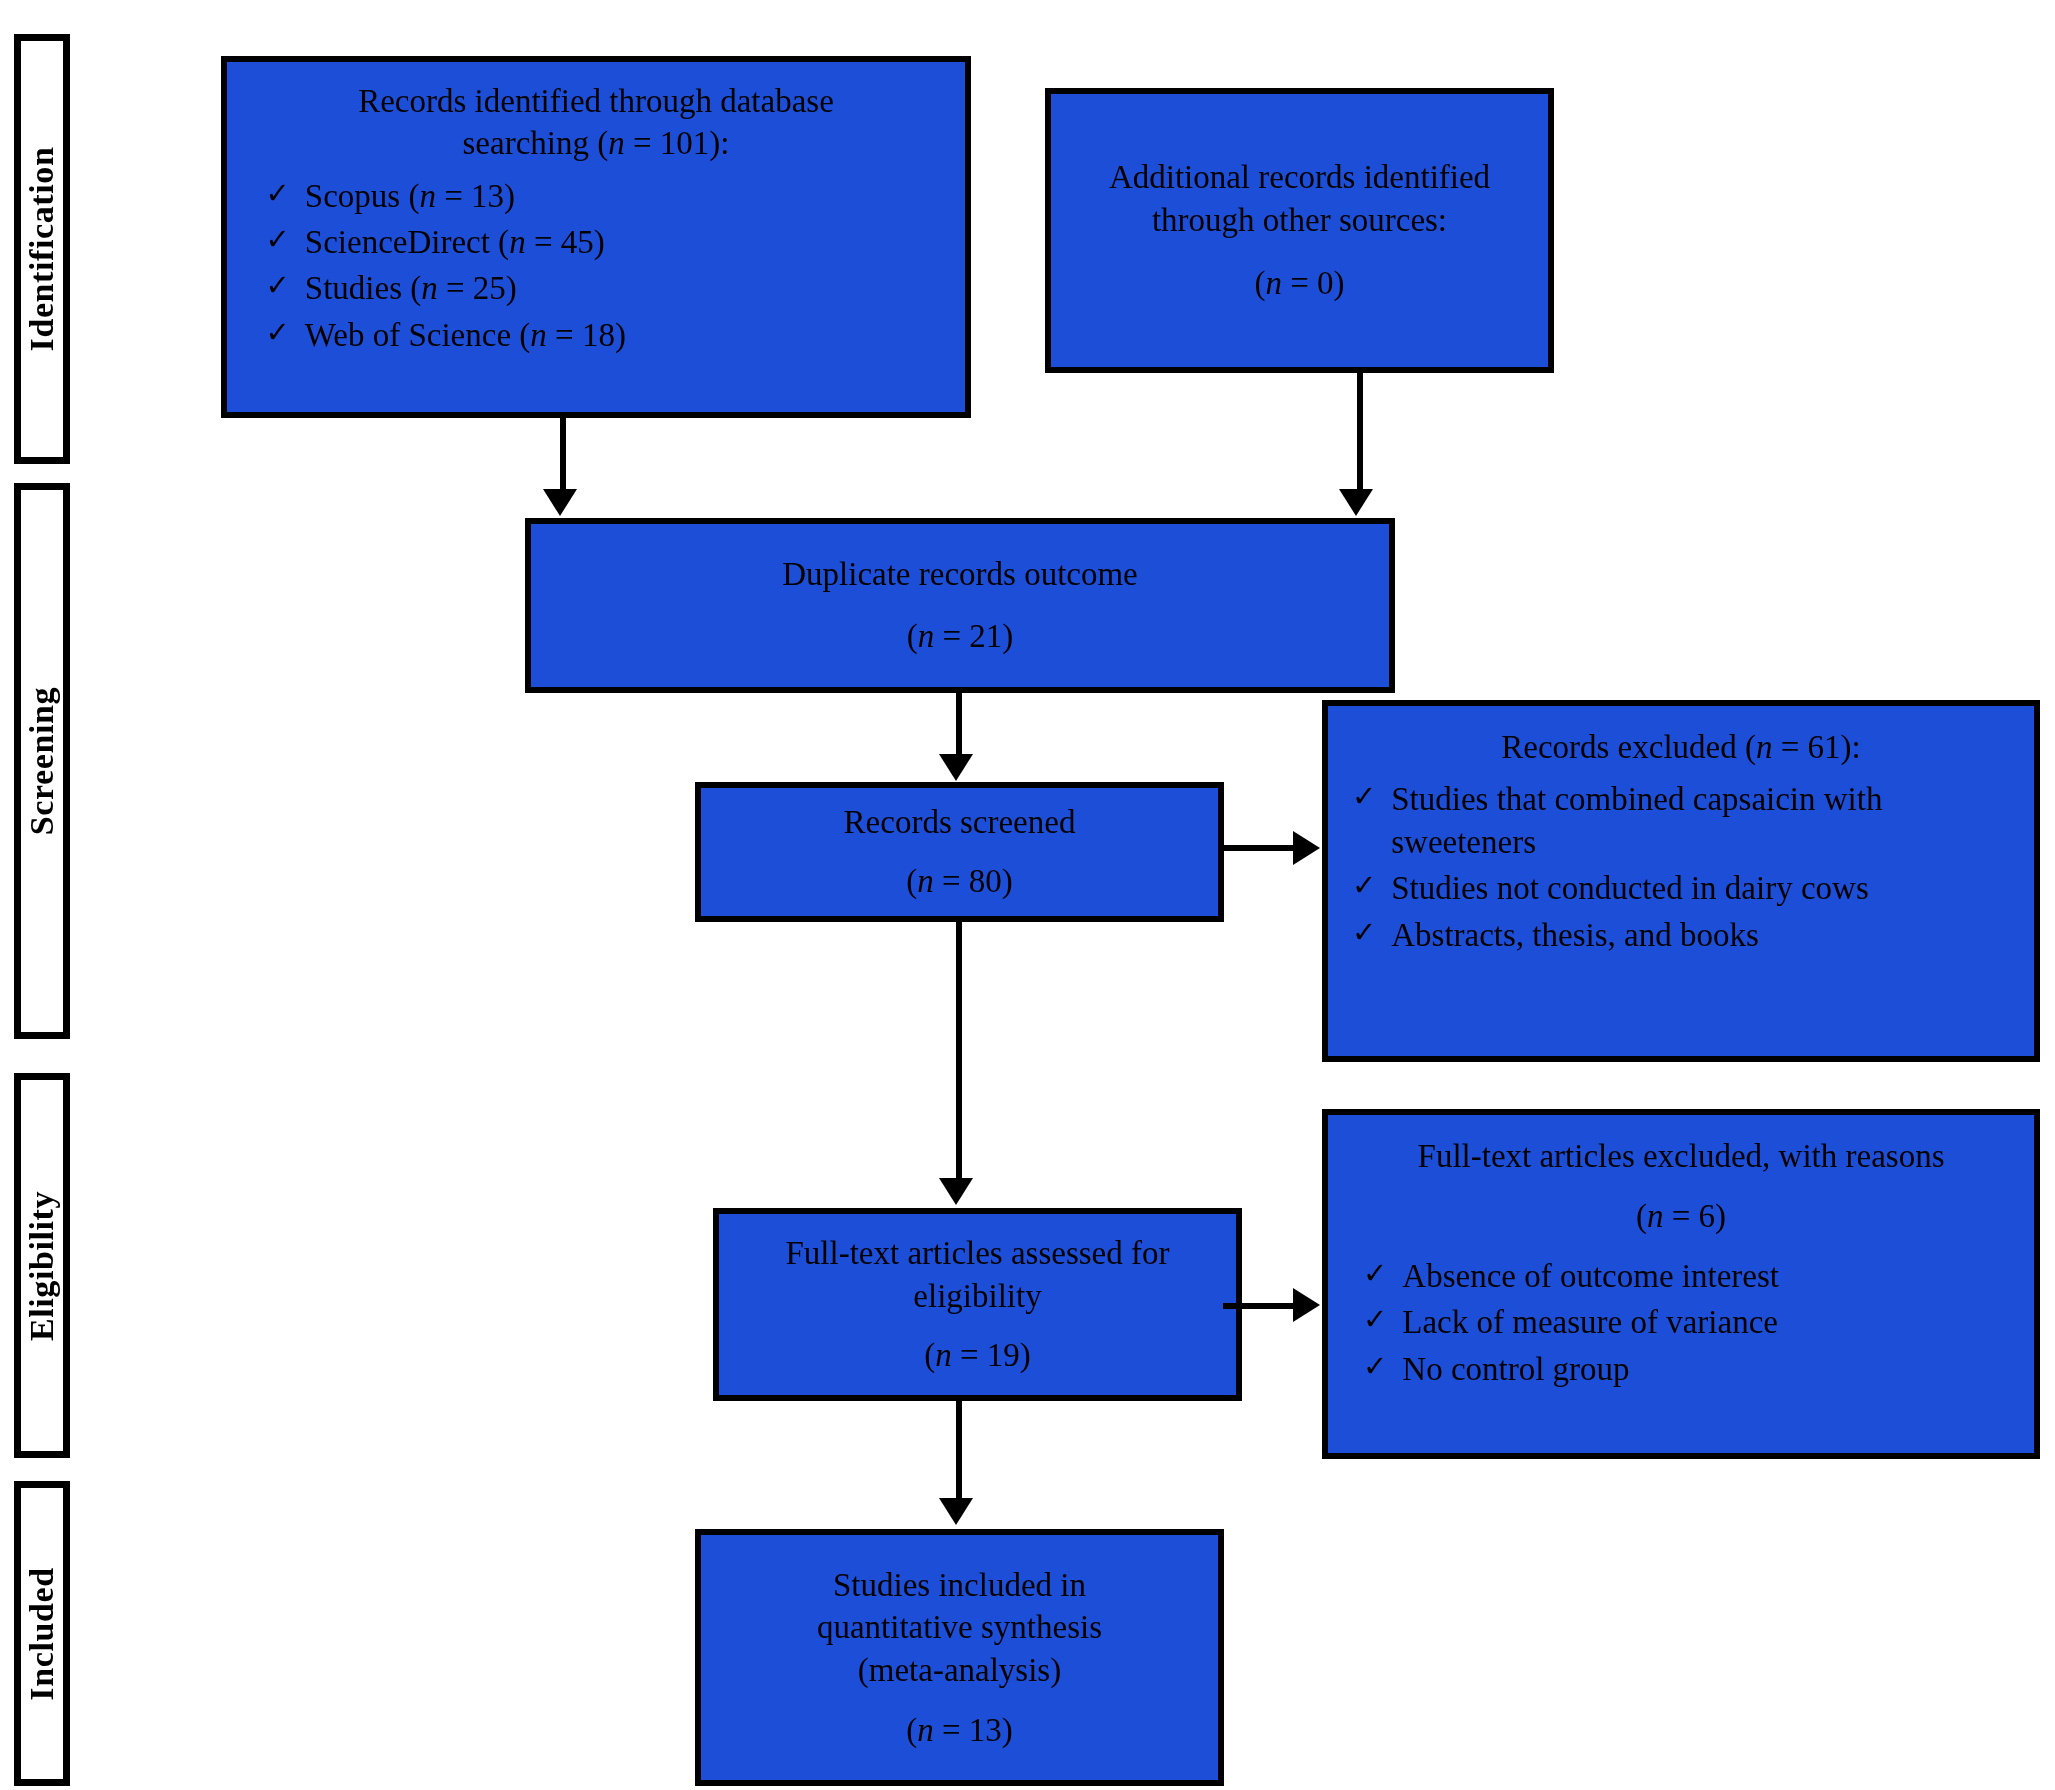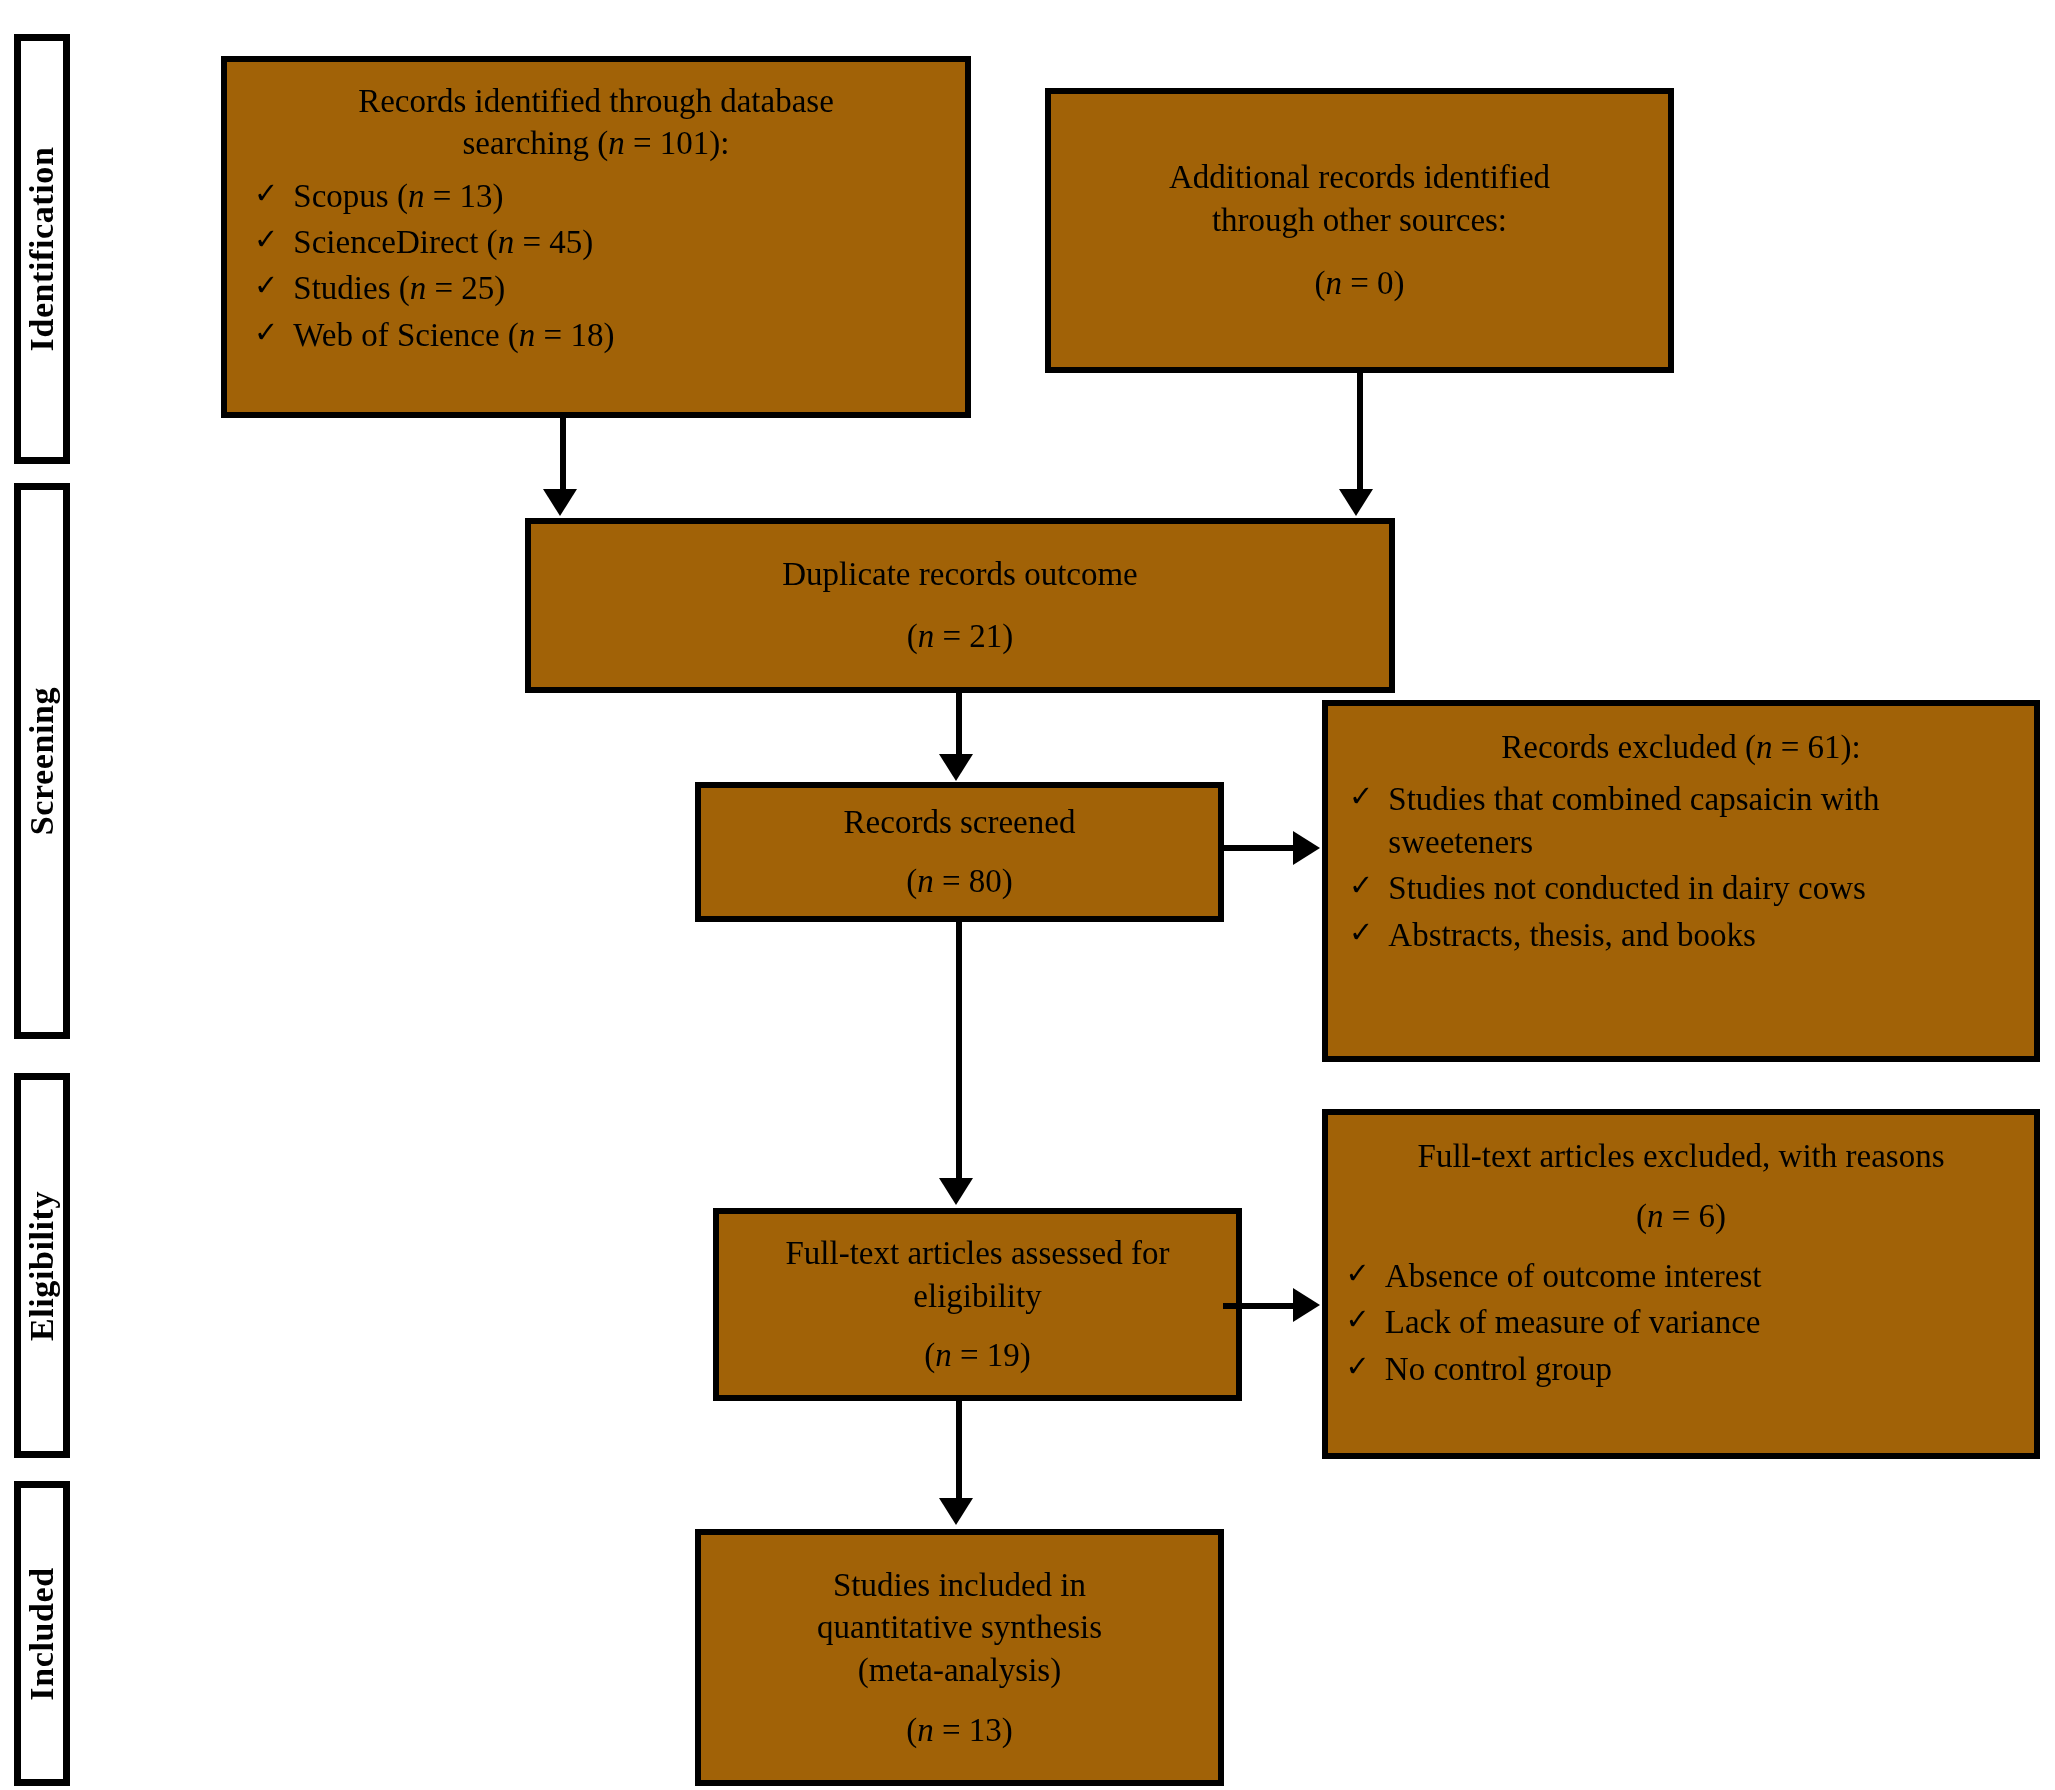--- a/index.html
+++ b/index.html
@@ -1,21 +1,21 @@
 <!DOCTYPE html>
 <html style="font-size:9.3px"><head>
 <meta charset="utf-8">
 <style>
   html,body{margin:0;padding:0;background:#ffffff;}
   body{font-family:"Liberation Serif",serif;color:#000;}
   #stage{position:relative;width:2056px;height:1791px;background:#fff;overflow:hidden;}
 
   
-  .box{position:absolute;box-sizing:border-box;border:6.4px solid #000;background:#a16207;
-       display:flex;flex-direction:column;justify-content:center;align-items:flex-end;}
+  .box{position:absolute;box-sizing:border-box;border:6.4px solid #000;background:#1d4ed8;
+       display:flex;flex-direction:column;justify-content:center;align-items:center;}
   .box .line{width:100%;text-align:center;line-height:1.30;}
 
   
   .stagebox{position:absolute;box-sizing:border-box;border:7.6px solid #000;background:#fff;
             display:flex;align-items:center;justify-content:center;}
   .stagebox .vtext{
       transform:rotate(-90deg);white-space:nowrap;font-weight:bold;
       font-size:34px;letter-spacing:0.6px;}
 
   
@@ -75,21 +75,21 @@
         <span class="ck">✓</span>
         <span class="lt"><span>Studies (</span><span class="ital">n</span><span> = 25)</span></span>
       </li>
       <li>
         <span class="ck">✓</span>
         <span class="lt"><span>Web of Science (</span><span class="ital">n</span><span> = 18)</span></span>
       </li>
     </ul>
   </div>
 
-  <div class="box" style="left:1045px;top:88px;width:629px;height:285px;padding:0 23px;">
+  <div class="box" style="left:1045px;top:88px;width:509px;height:285px;padding:0 23px;">
     <div class="line t">Additional records identified</div>
     <div class="line t">through other sources:</div>
     <div class="line t" style="margin-top:21px;">
       <span>(</span><span class="ital">n</span><span> = 0)</span>
     </div>
   </div>
 
   <div class="box" style="left:525px;top:518px;width:870px;height:175px;">
     <div class="line t">Duplicate records outcome</div>
     <div class="line t" style="margin-top:18.7px;">

